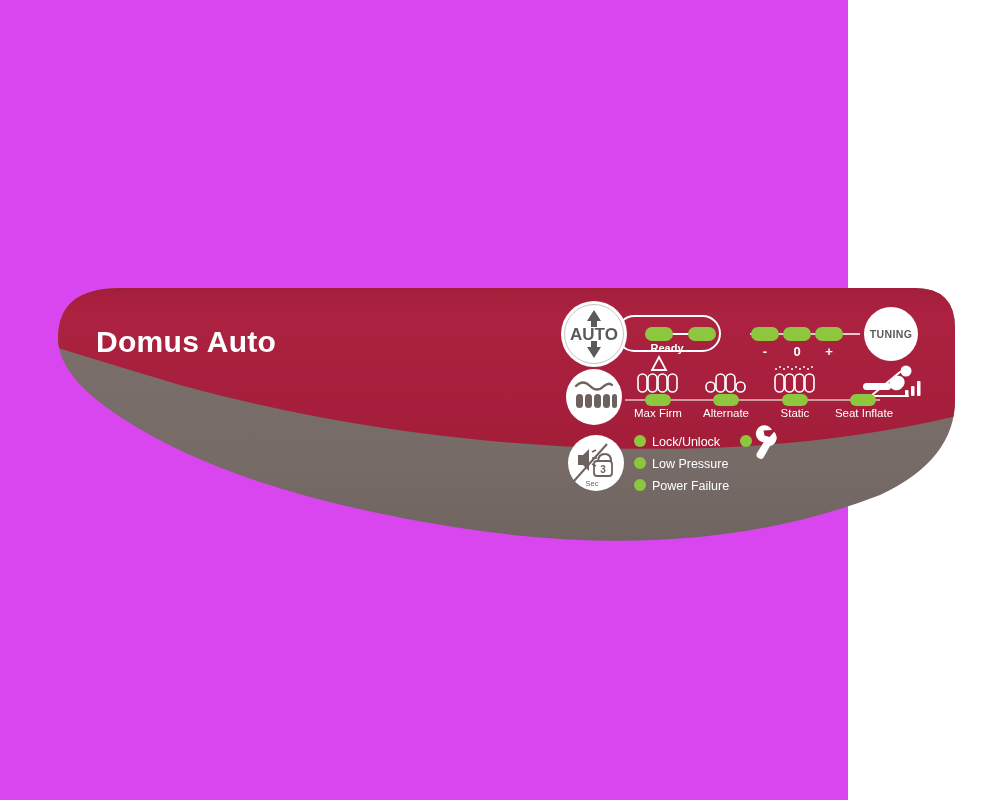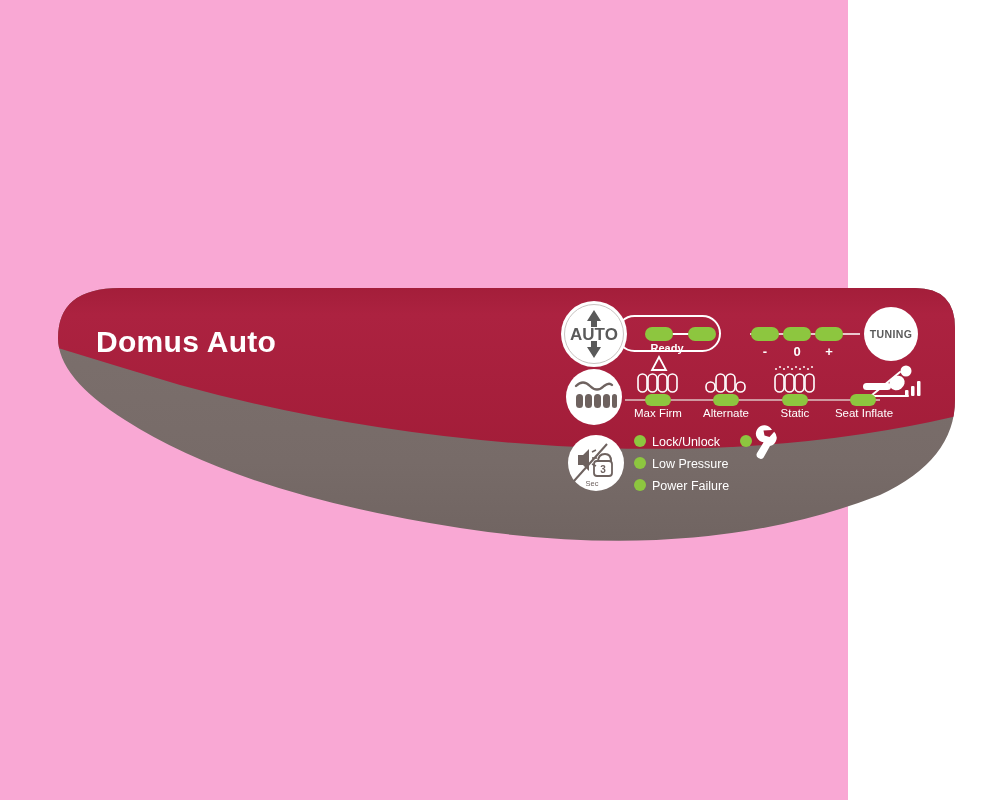--- a/index.html
+++ b/index.html
@@ -8,21 +8,21 @@
     background: #ffffff;
     width: 1000px;
     height: 800px;
     overflow: hidden;
     font-family: "Liberation Sans", sans-serif;
   }
   #stage {
     position: relative;
     width: 848px;
     height: 800px;
-    background: #f9a8d4;
+    background: #d946ef;
   }
   #panel-svg {
     position: absolute;
     left: 0;
     top: 0;
     width: 1000px;
     height: 800px;
   }
   .txt { font-family: "Liberation Sans", sans-serif; }
 </style>

